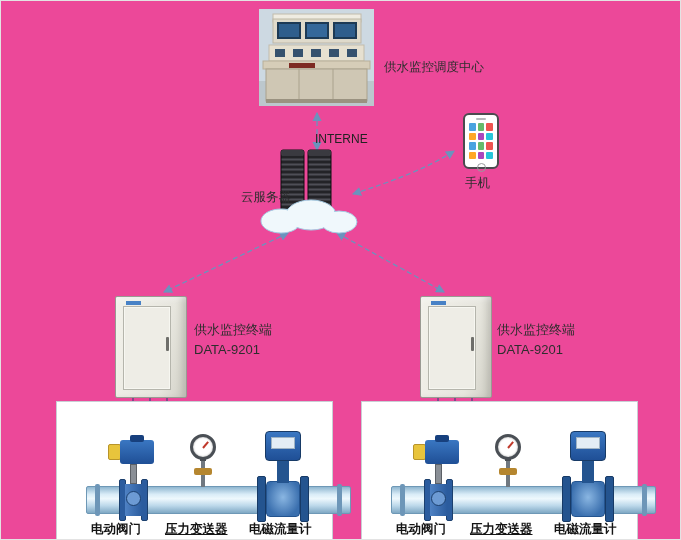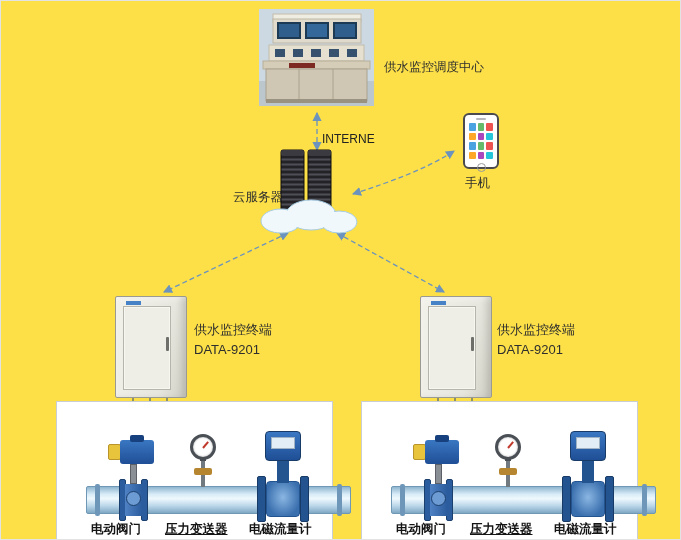--- a/index.html
+++ b/index.html
@@ -1,26 +1,26 @@
 <!DOCTYPE html>
 <html><head>
 <meta charset="utf-8">
 <style>
   html,body{margin:0;padding:0;background:#fff;}
   .page{
     position:relative;width:681px;height:540px;overflow:hidden;
-    background:#fde047;border:1px solid #e3e3e3;box-sizing:border-box;
+    background:#ec4899;border:1px solid #e3e3e3;box-sizing:border-box;
     font-family:"Liberation Sans","DejaVu Sans",sans-serif;
   }
   .overlay{position:absolute;left:0;top:0;pointer-events:none;}
 
   .label{position:absolute;font-size:12.5px;color:#2e2e2e;white-space:nowrap;}
   .lbl-center{left:383px;top:58px;}
-  .lbl-internet{left:321px;top:131px;font-size:12px;color:#222;}
-  .lbl-cloud{left:232px;top:188px;}
+  .lbl-internet{left:314px;top:131px;font-size:12px;color:#222;}
+  .lbl-cloud{left:240px;top:188px;}
   .lbl-phone{left:464px;top:174px;text-align:right;}
   .lbl-network{left:219px;top:265px;font-size:13.5px;color:#333;}
 
   
   .console{position:absolute;left:258px;top:8px;width:115px;height:97px;}
 
   
   .cloudserver{position:absolute;left:256px;top:146px;width:104px;height:94px;}
 
   

